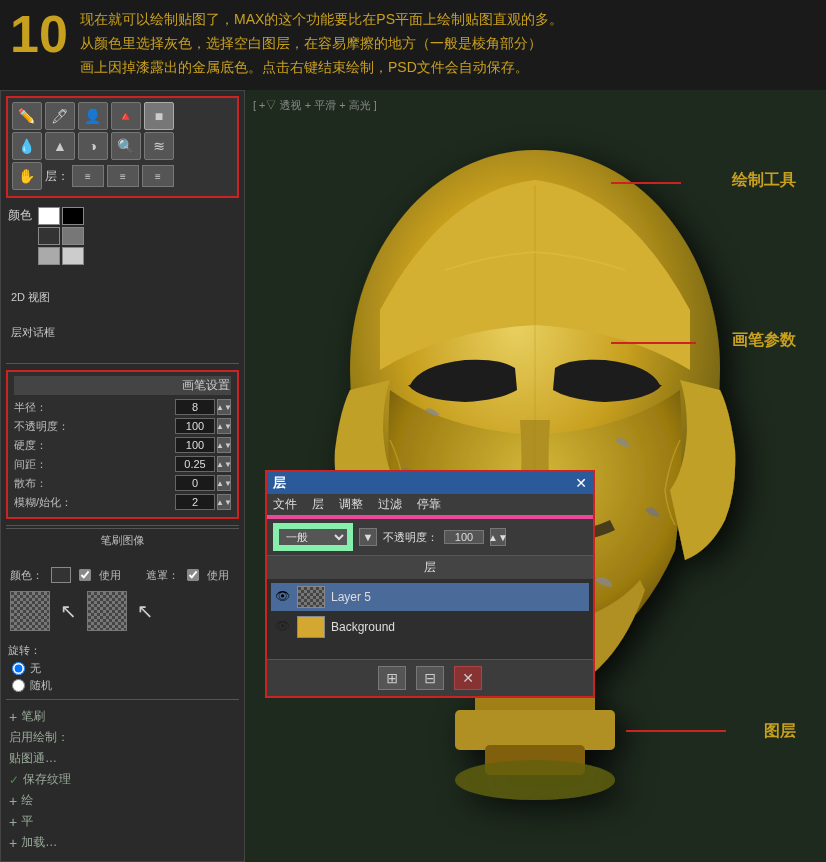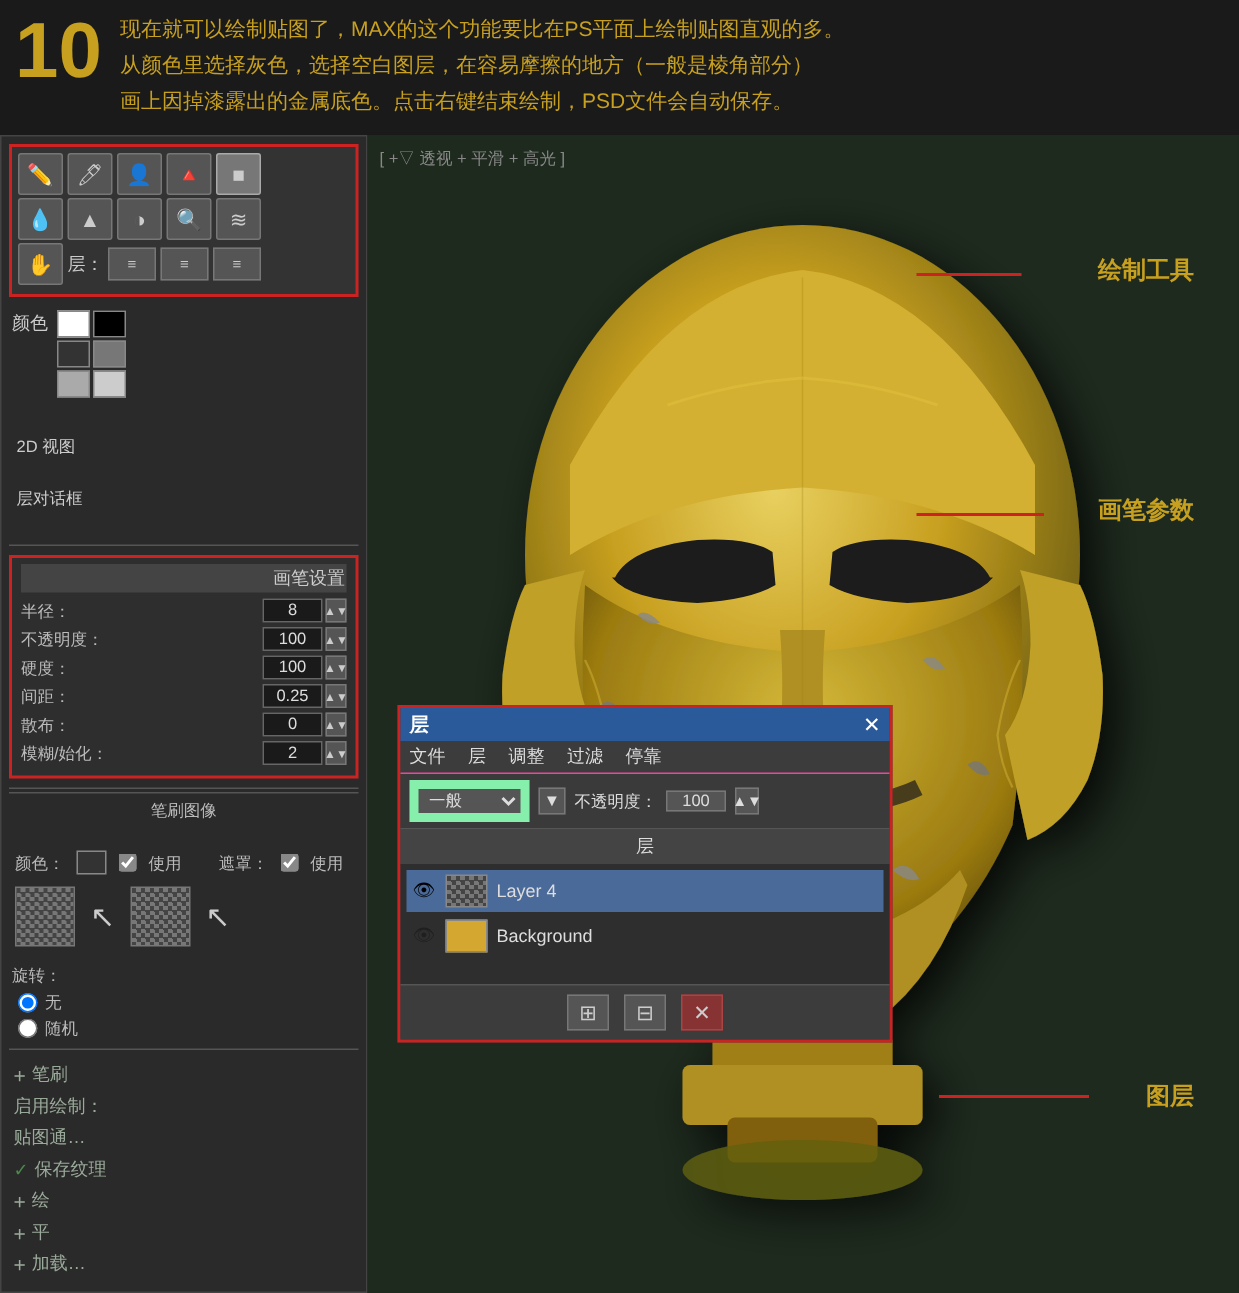--- a/index.html
+++ b/index.html
@@ -308,21 +308,21 @@
     .lp-close {
       color: #fff;
       cursor: pointer;
       font-size: 14px;
     }
     .lp-menubar {
       background: #3c3c3c;
       display: flex;
       gap: 15px;
       padding: 2px 6px;
-      border-bottom: 1px solid #ec4899;
+      border-bottom: 4px solid #ec4899;
     }
     .lp-menu-item {
       color: #ddd;
       font-size: 12px;
       cursor: pointer;
     }
     .lp-controls {
       display: flex;
       align-items: center;
       gap: 6px;
@@ -764,21 +764,21 @@
         <div class="lp-opacity-spinner">▲▼</div>
       </div>
 
       <div class="lp-layers-title">层</div>
 
       <div class="lp-layer-list">
 
         <div class="lp-layer-item selected">
           <span class="lp-eye-icon">👁</span>
           <div class="lp-layer-thumb thumb-checkerboard"></div>
-          <span class="lp-layer-name">Layer 4</span>
+          <span class="lp-layer-name">Layer 5</span>
         </div>
 
         <div class="lp-layer-item">
           <span class="lp-eye-icon" style="opacity:0.3;">👁</span>
           <div class="lp-layer-thumb thumb-yellow"></div>
           <span class="lp-layer-name">Background</span>
         </div>
       </div>
 
       <div class="lp-footer">

